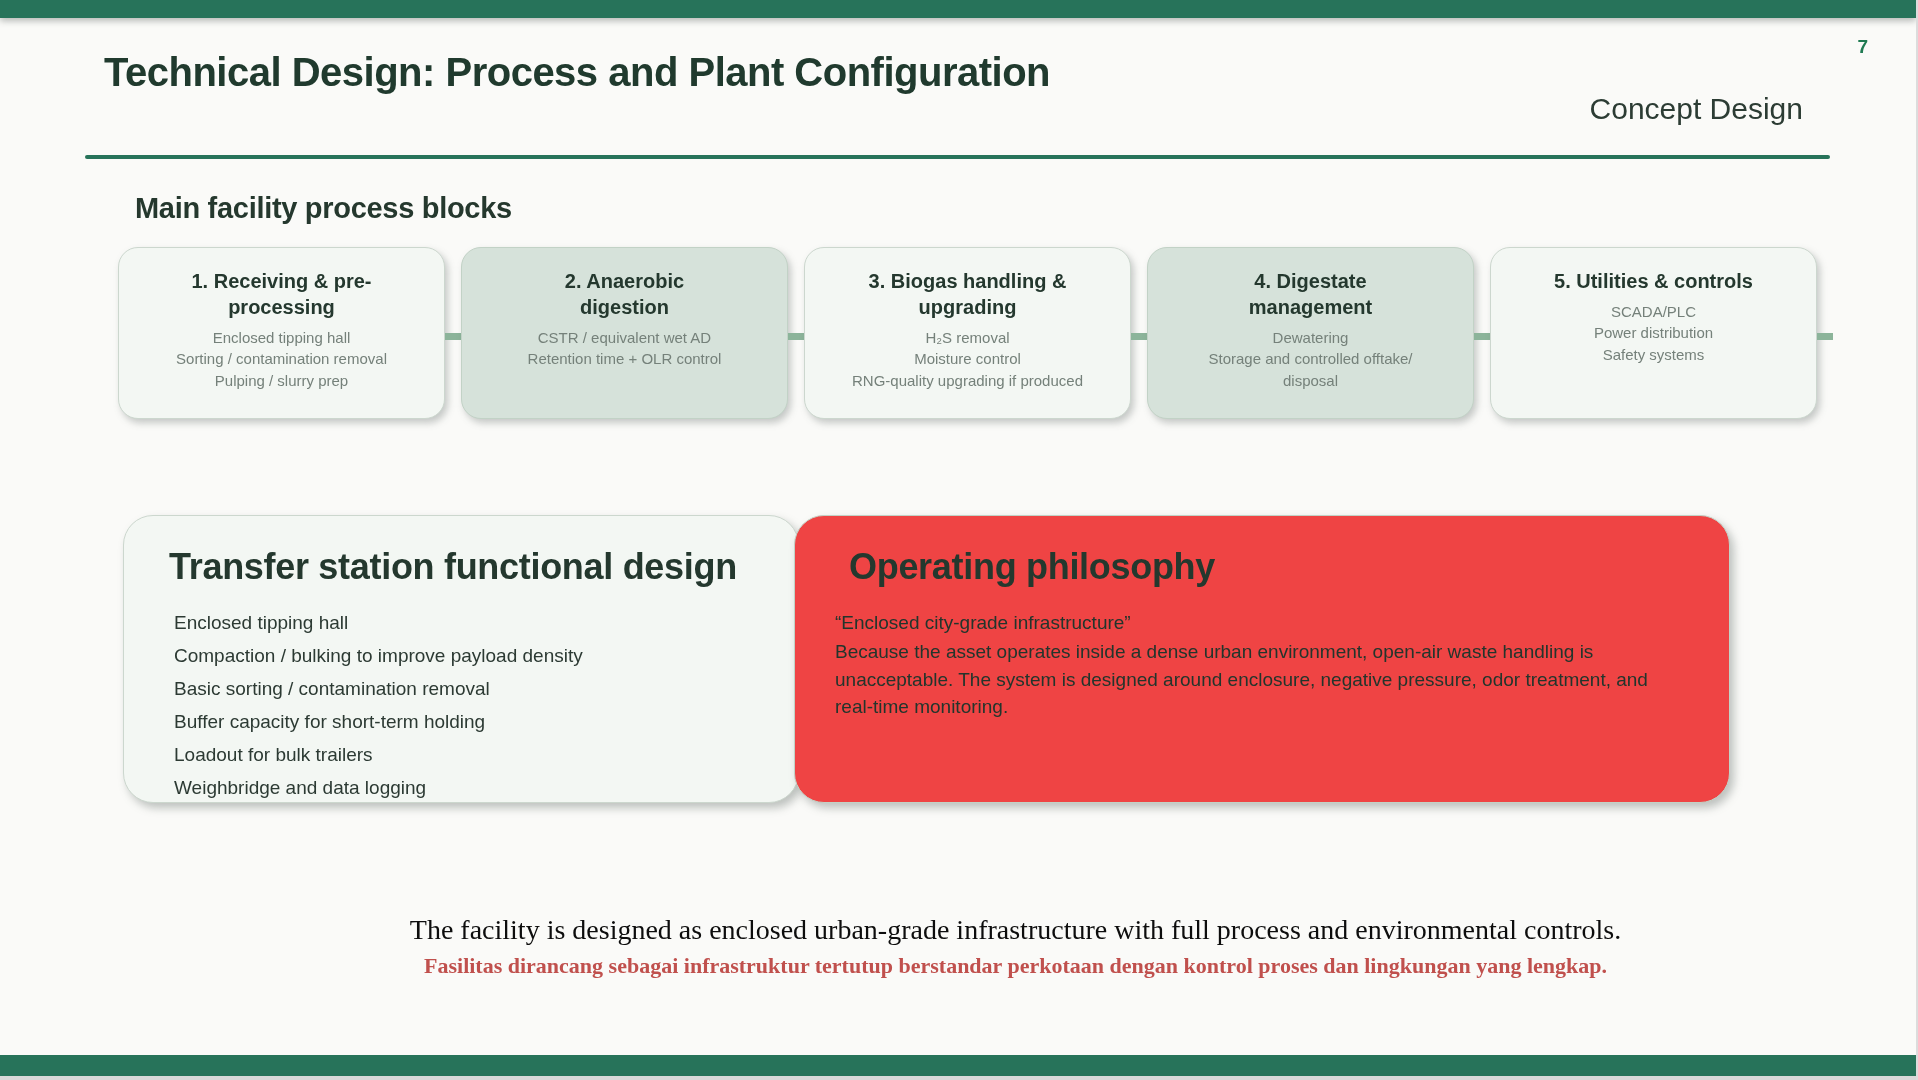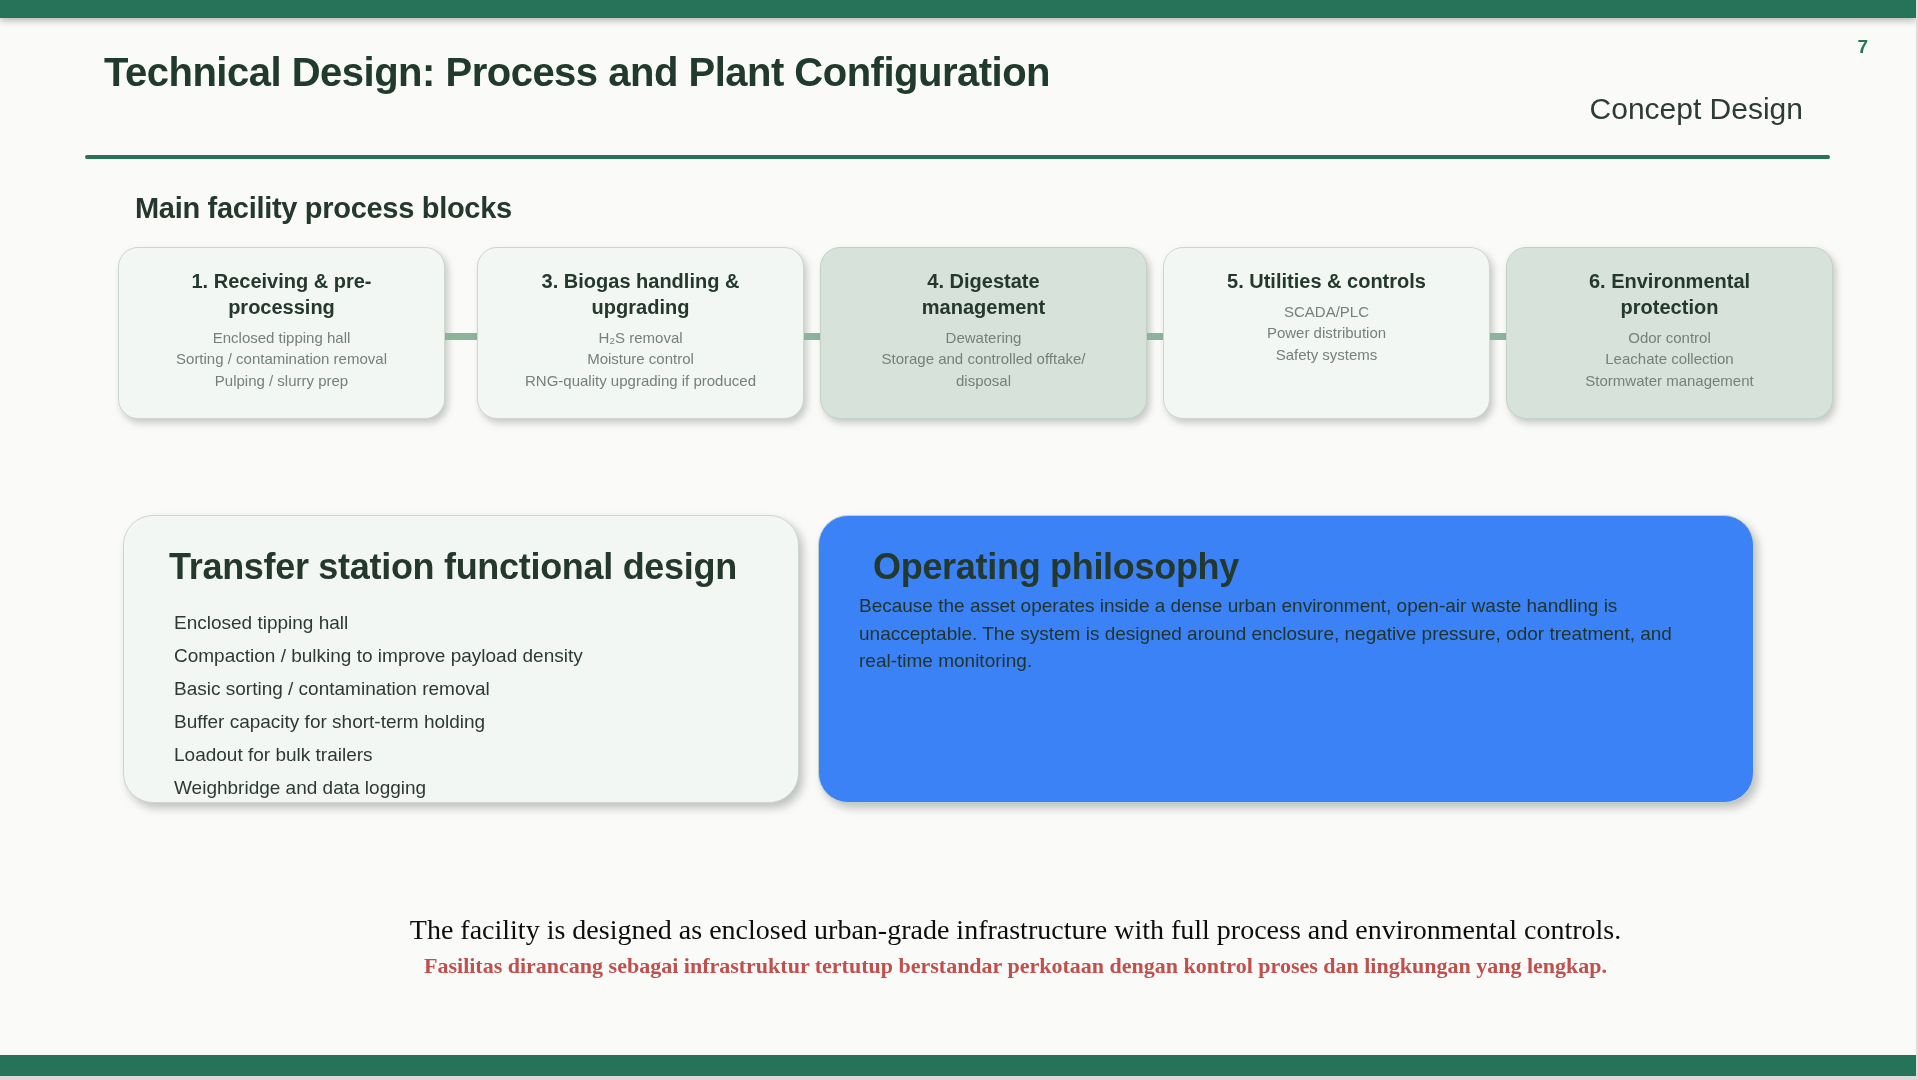--- a/index.html
+++ b/index.html
@@ -72,21 +72,21 @@
     flex:0 0 16px; height:7px; margin-top:86px;
     background:#8cb49a;
   }
   .panel {
     position:absolute; top:515px; height:288px;
     border-radius:30px;
     border:1px solid #ccd7ce;
     box-shadow:4px 5px 9px rgba(100,110,105,.4);
   }
   .panel.transfer { left:123px; width:676px; background:#f3f7f3; }
-  .panel.operating { left:818px; width:936px; background:#3b82f6; border-color:#c2d2c6; }
+  .panel.operating { left:794px; width:936px; background:#ef4444; border-color:#c2d2c6; }
   .panel-title {
     font-size:36px; font-weight:bold; color:#24382e; letter-spacing:-0.3px;
   }
   .panel.transfer .panel-title { margin:30px 0 0 45px; }
   .panel.operating .panel-title { margin:30px 0 0 54px; }
   .transfer-list { margin:24px 0 0 50px; }
   .transfer-list .list-item {
     font-size:19px; color:#2c3a33; margin-bottom:11px;
   }
   .op-quote {
@@ -124,20 +124,25 @@
 <h2 class="section-heading">Main facility process blocks</h2>
 
 <div class="blocks-row" id="blocks-row">
     <div class="process-block light">
       <div class="block-title">1. Receiving &amp; pre-processing</div>
       <div class="block-item">Enclosed tipping hall</div>
       <div class="block-item">Sorting / contamination removal</div>
       <div class="block-item">Pulping / slurry prep</div>
     </div>
     <div class="connector"></div>
+    <div class="process-block green">
+      <div class="block-title">2. Anaerobic digestion</div>
+      <div class="block-item">CSTR / equivalent wet AD</div>
+      <div class="block-item">Retention time + OLR control</div>
+    </div>
     <div class="connector"></div>
     <div class="process-block light">
       <div class="block-title">3. Biogas handling &amp; upgrading</div>
       <div class="block-item">H₂S removal</div>
       <div class="block-item">Moisture control</div>
       <div class="block-item">RNG-quality upgrading if produced</div>
     </div>
     <div class="connector"></div>
     <div class="process-block green">
       <div class="block-title">4. Digestate management</div>
@@ -145,42 +150,37 @@
       <div class="block-item">Storage and controlled offtake/ disposal</div>
     </div>
     <div class="connector"></div>
     <div class="process-block light">
       <div class="block-title">5. Utilities &amp; controls</div>
       <div class="block-item">SCADA/PLC</div>
       <div class="block-item">Power distribution</div>
       <div class="block-item">Safety systems</div>
     </div>
     <div class="connector"></div>
-    <div class="process-block green">
-      <div class="block-title">6. Environmental protection</div>
-      <div class="block-item">Odor control</div>
-      <div class="block-item">Leachate collection</div>
-      <div class="block-item">Stormwater management</div>
-    </div>
   </div>
 
 <div class="panel transfer">
   <div class="panel-title">Transfer station functional design</div>
   <div class="transfer-list" id="transfer-list">
       <div class="list-item">Enclosed tipping hall</div>
       <div class="list-item">Compaction / bulking to improve payload density</div>
       <div class="list-item">Basic sorting / contamination removal</div>
       <div class="list-item">Buffer capacity for short-term holding</div>
       <div class="list-item">Loadout for bulk trailers</div>
       <div class="list-item">Weighbridge and data logging</div>
     </div>
 </div>
 
 <div class="panel operating">
   <div class="panel-title">Operating philosophy</div>
+  <div class="op-quote">“Enclosed city-grade infrastructure”</div>
   <div class="op-body">Because the asset operates inside a dense urban environment, open-air waste handling is unacceptable. The system is designed around enclosure, negative pressure, odor treatment, and real-time monitoring.</div>
 </div>
 
 <div class="footer-text">
   <div class="footer-en">The facility is designed as enclosed urban-grade infrastructure with full process and environmental controls.</div>
   <div class="footer-id">Fasilitas dirancang sebagai infrastruktur tertutup berstandar perkotaan dengan kontrol proses dan lingkungan yang lengkap.</div>
 </div>
 
 <div class="bottom-bar"></div>
 <div class="bottom-edge"></div>

